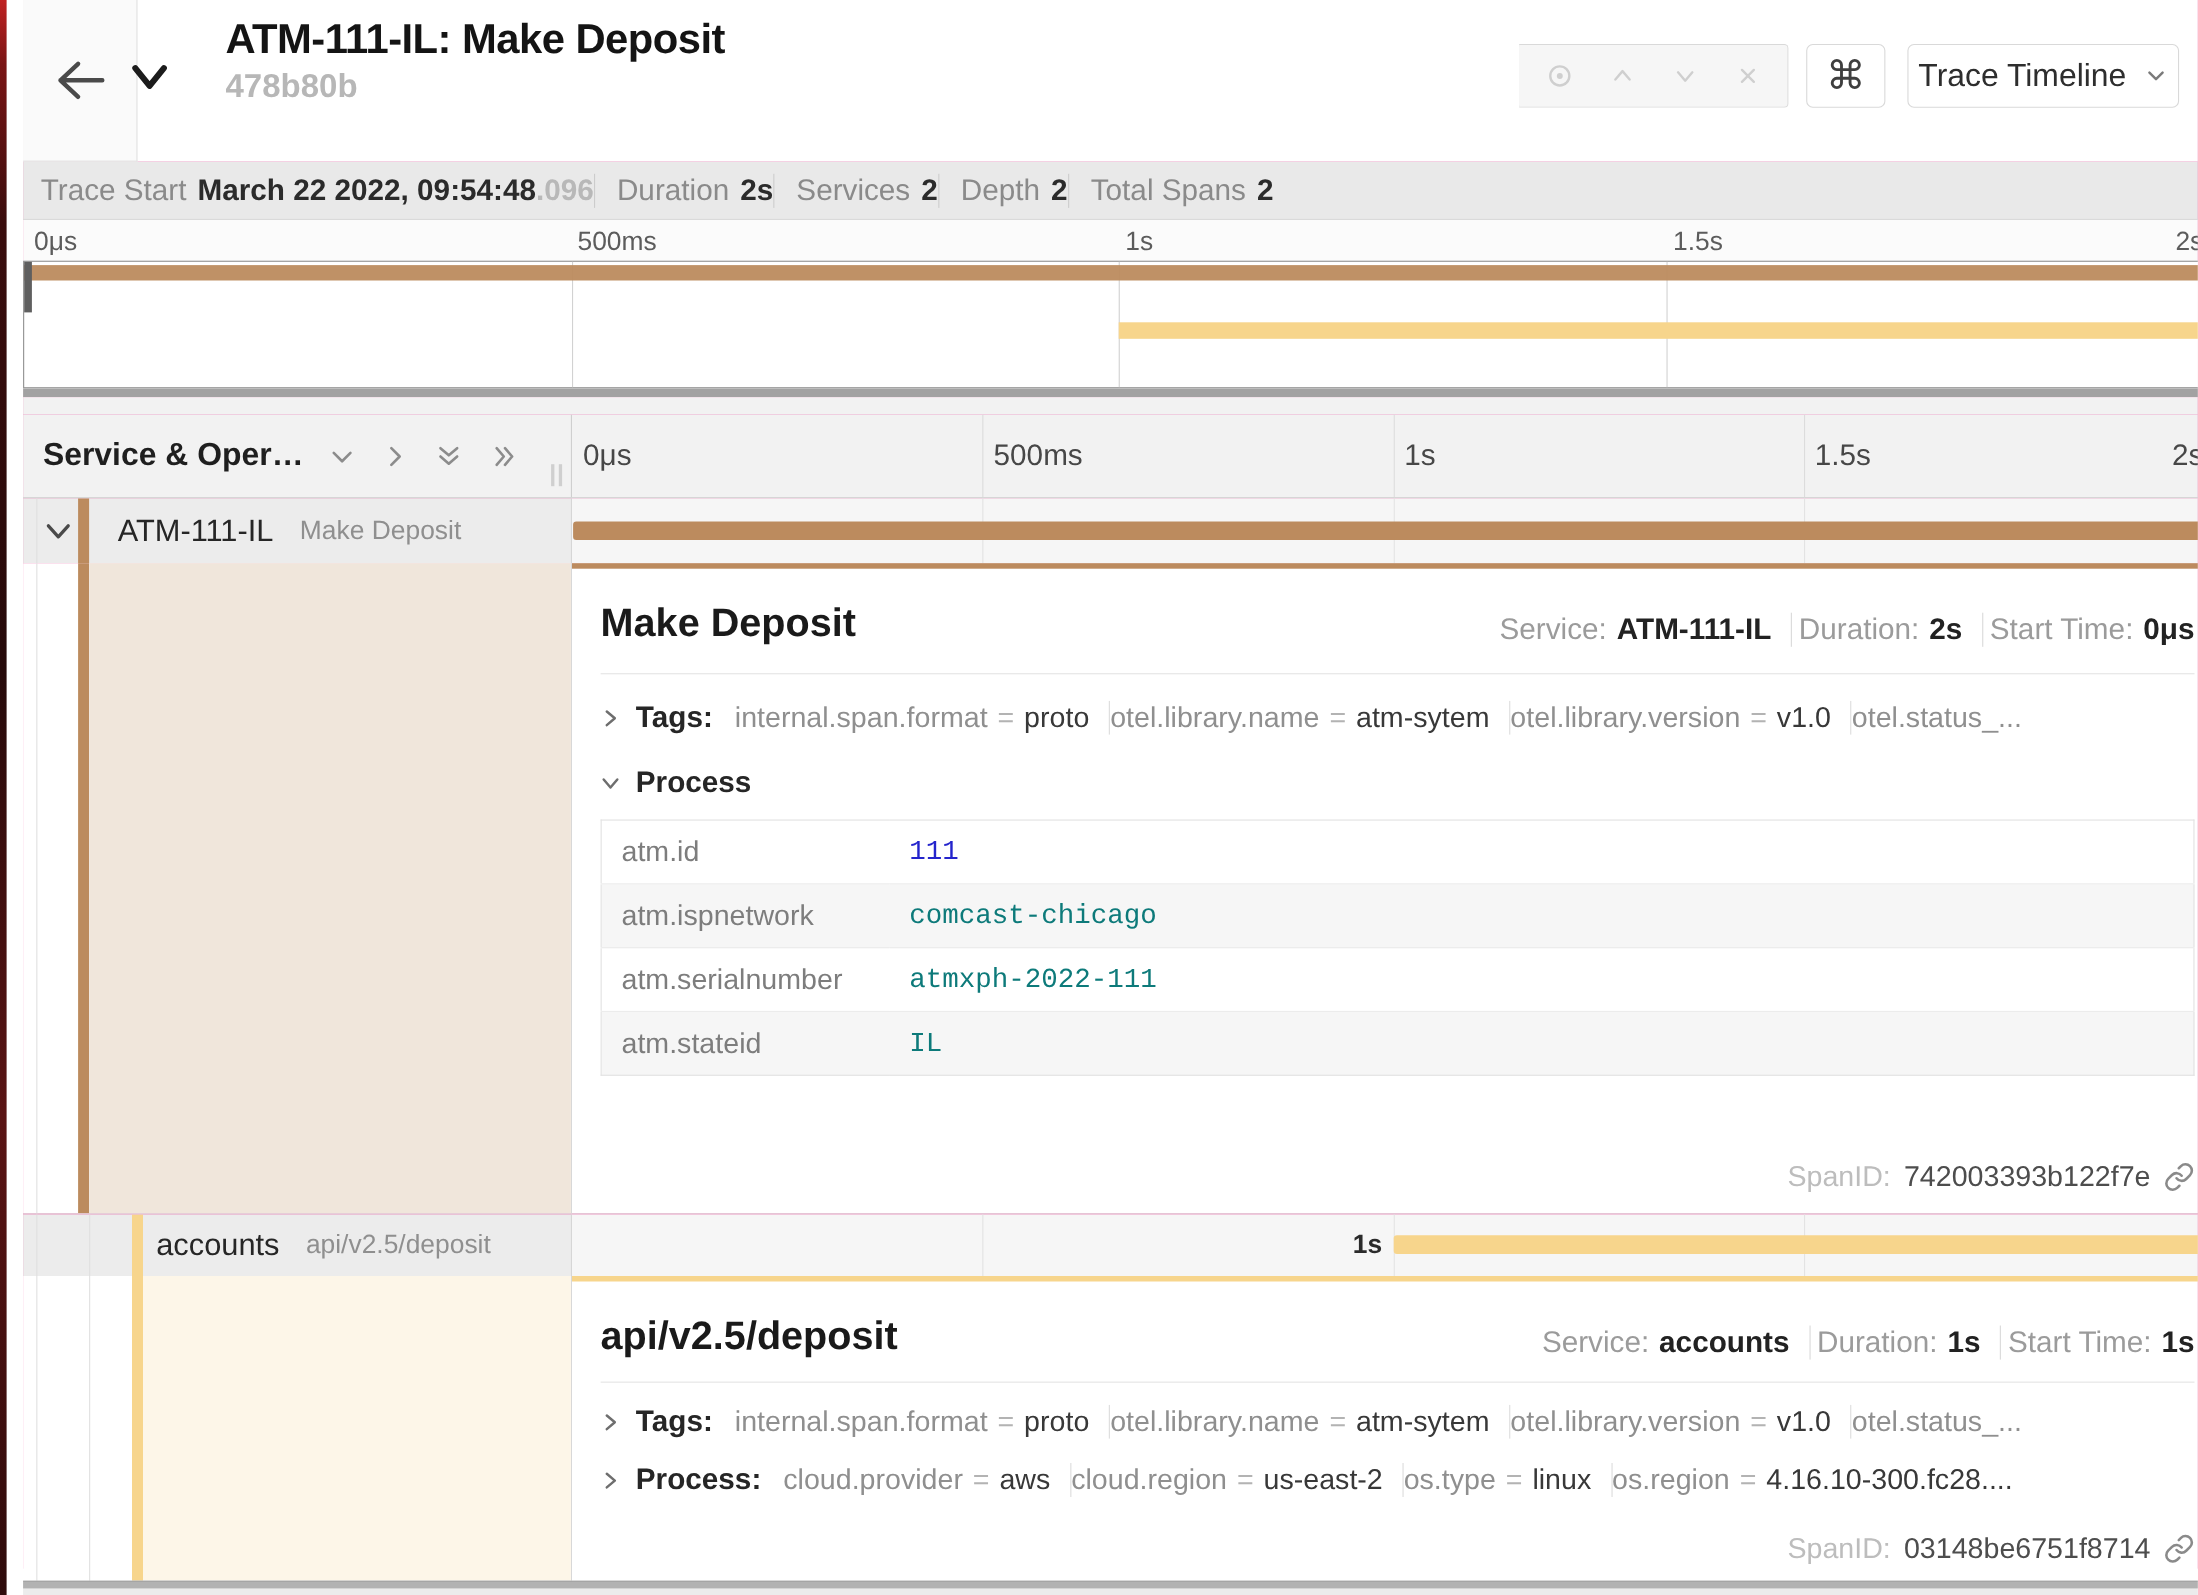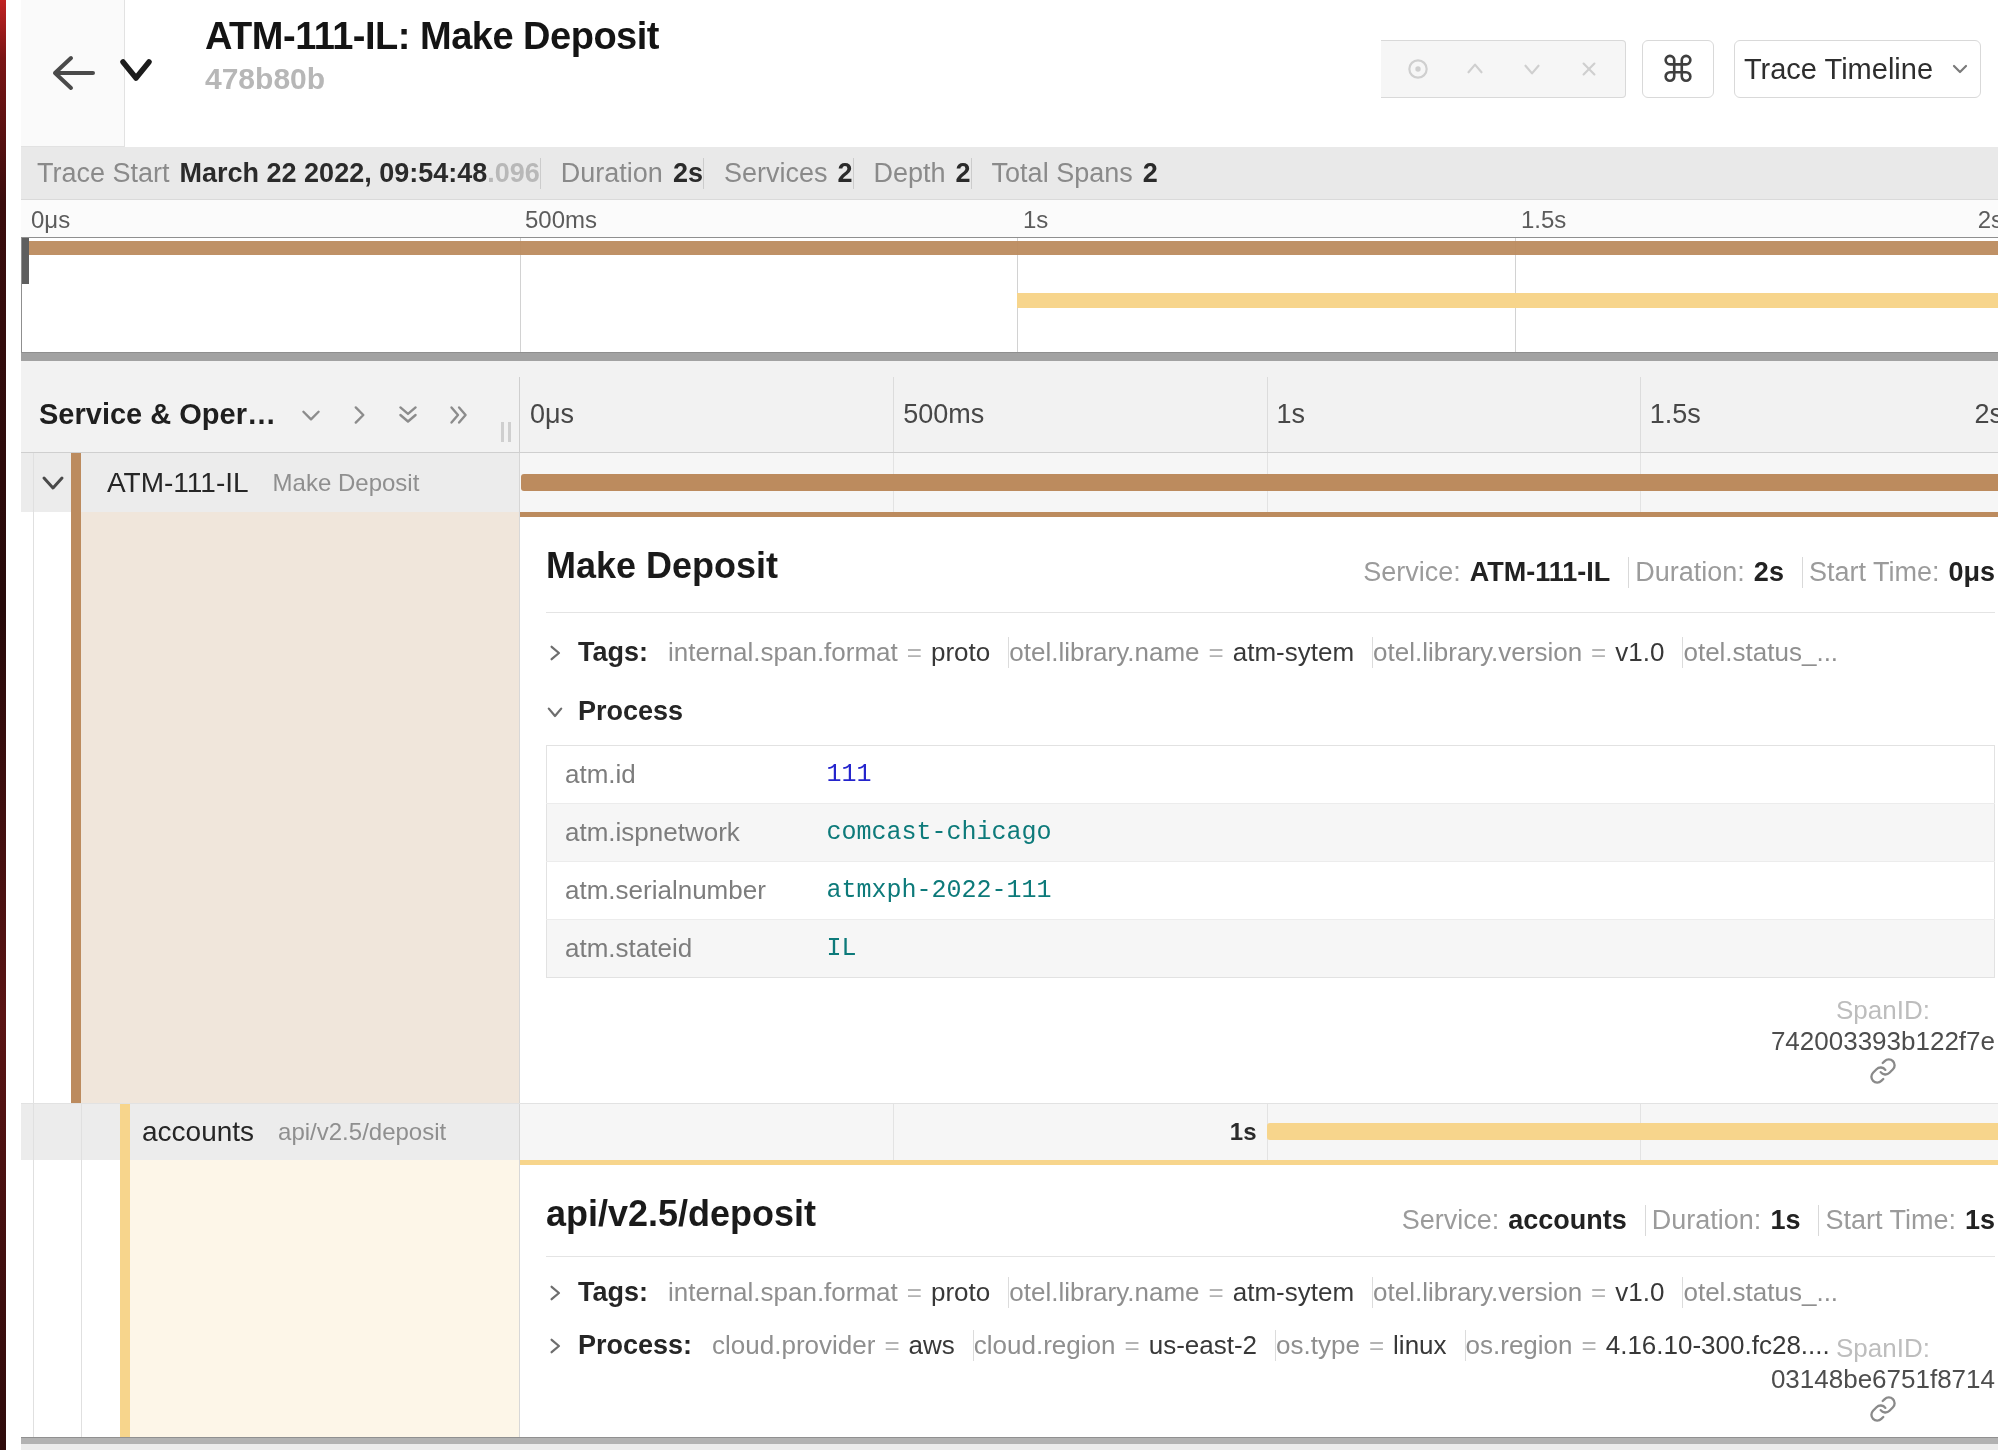--- a/index.html
+++ b/index.html
@@ -138,21 +138,21 @@
 
   .kv-table { width:100%; border-collapse:collapse; margin-top:18px; border:1px solid #e2e2e2; font-size:26px; }
   .kv-table tr { border-bottom:1px solid #ececec; }
   .kv-table tr:last-child { border-bottom:none; }
   .kv-table tr:nth-child(even) { background:#f6f6f6; }
   .kv-table td { padding:13px 18px; }
   .kv-key { color:#7d7d7d; width:262px; }
   .kv-val { font-family:"Liberation Mono","DejaVu Sans Mono",monospace; font-size:25px; color:#0d7a7a; }
   .kv-val.num { color:#2424cc; }
 
-  .spanid-row { position:absolute; right:18px; display:flex; align-items:center; font-size:26px;flex-direction:column; }
+  .spanid-row { position:absolute; right:18px; display:flex; align-items:center; gap:12px; font-size:26px; }
   .detail-1 .spanid-row { bottom:18px; }
   .detail-2 .spanid-row { bottom:14px; }
   .spanid-label { color:#bdbdbd; }
   .spanid-value { color:#4d4d4d; }
   .link-icon { display:flex; align-items:center; cursor:pointer; }
 
   .bottom-strip { position:absolute; left:0; top:1437px; width:100%; height:13px; border-top:1px solid #909090; background:#ececec; }
   .bottom-strip i { display:block; height:6px; background:#b2b2b2; }
 </style>
 </head>

